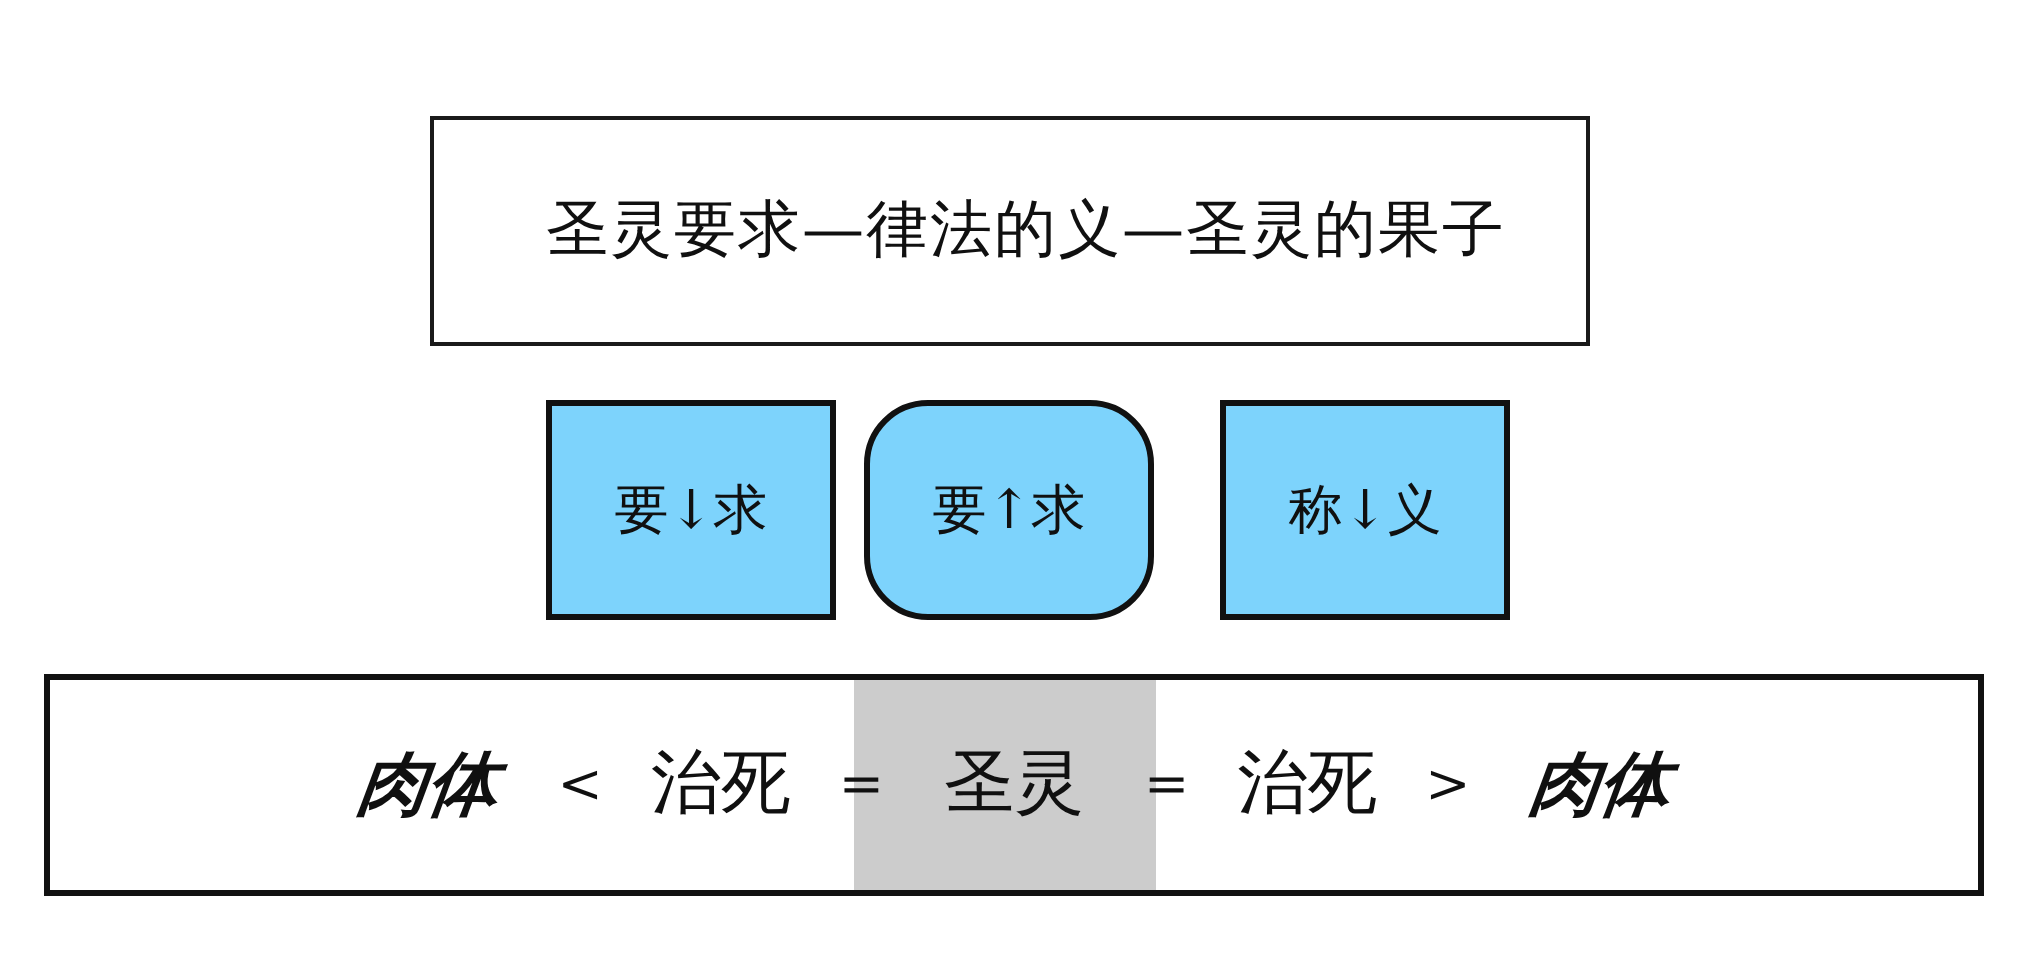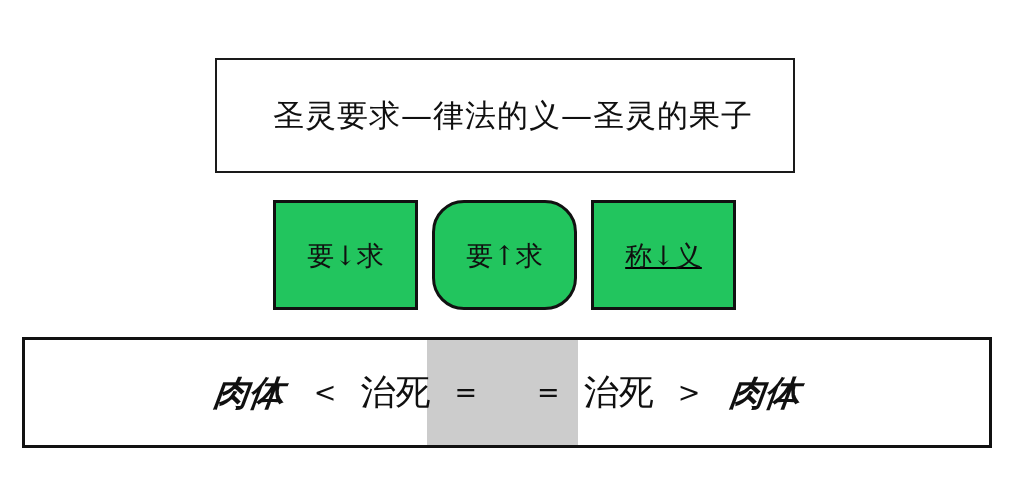--- a/index.html
+++ b/index.html
@@ -51,28 +51,28 @@
     width: 463px;
     height: 110px;
   }
   .mid-box {
     position: absolute;
     top: 0;
     width: 145px;
     height: 110px;
     box-sizing: border-box;
     border: 3px solid #111111;
-    background: #22c55e;
+    background: #7dd3fc;
     display: flex;
     align-items: center;
     justify-content: center;
   }
   .mid-box.b1 { left: 0px; }
   .mid-box.b2 { left: 159px; border-radius: 32px; }
-  .mid-box.b3 { left: 318px; text-decoration: underline; }
+  .mid-box.b3 { left: 337px; }
   .mid-text {
     font-size: 27px;
     line-height: 1;
     white-space: nowrap;
     color: #101010;
   }
 
   
   .bottom-bar {
     position: absolute;
@@ -162,20 +162,21 @@
 
         <span class="tok tok-op">&lt;</span>
         <span class="sp-md"></span>
 
         <span class="tok">治死</span>
         <span class="sp-md"></span>
 
         <span class="tok tok-op">=</span>
         <span class="sp-lg"></span>
 
+        <span class="tok">圣灵</span>
         <span class="sp-lg"></span>
 
         <span class="tok tok-op">=</span>
         <span class="sp-md"></span>
 
         <span class="tok">治死</span>
         <span class="sp-md"></span>
 
         <span class="tok tok-op">&gt;</span>
         <span class="sp-lg"></span>

